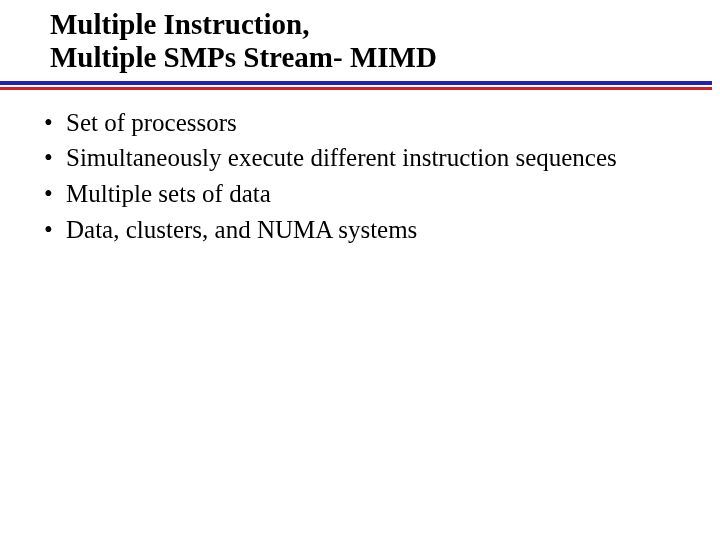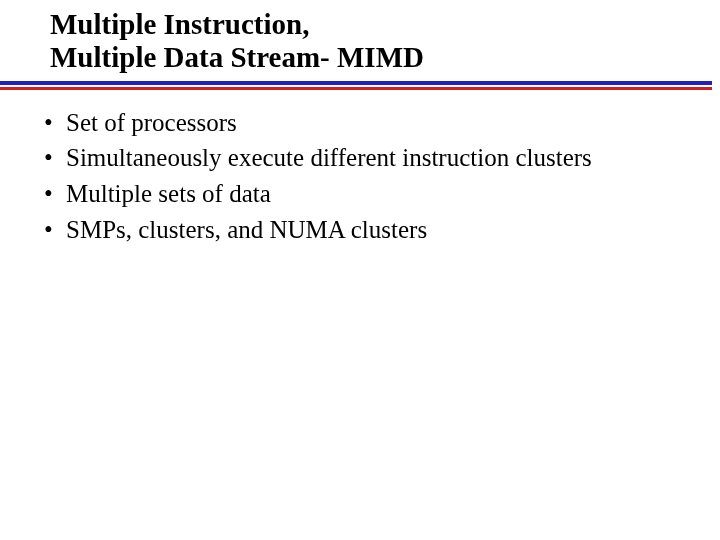--- a/index.html
+++ b/index.html
@@ -65,39 +65,39 @@
       flex: 1;
       font-family: Liberation Serif, serif;
     }
   </style>
 </head>
 <body>
 
 <div class="slide">
   <div class="title-block">
     <div class="title-line">Multiple Instruction,</div>
-    <div class="title-line"> Multiple Data Stream- MIMD</div>
+    <div class="title-line"> Multiple SMPs Stream- MIMD</div>
   </div>
   <div class="divider">
     <div class="divider-blue"></div>
     <div class="divider-red"></div>
   </div>
   <div class="content">
     <ul class="bullet-list">
       <li class="bullet-item">
         <span class="bullet-marker">•</span>
         <span class="bullet-text">Set of processors</span>
       </li>
       <li class="bullet-item">
         <span class="bullet-marker">•</span>
-        <span class="bullet-text">Simultaneously execute different instruction clusters</span>
+        <span class="bullet-text">Simultaneously execute different instruction sequences</span>
       </li>
       <li class="bullet-item">
         <span class="bullet-marker">•</span>
         <span class="bullet-text">Multiple sets of data</span>
       </li>
       <li class="bullet-item">
         <span class="bullet-marker">•</span>
-        <span class="bullet-text">SMPs, clusters, and NUMA clusters</span>
+        <span class="bullet-text">Data, clusters, and NUMA systems</span>
       </li>
     </ul>
   </div>
 </div>
 
 </body></html>

